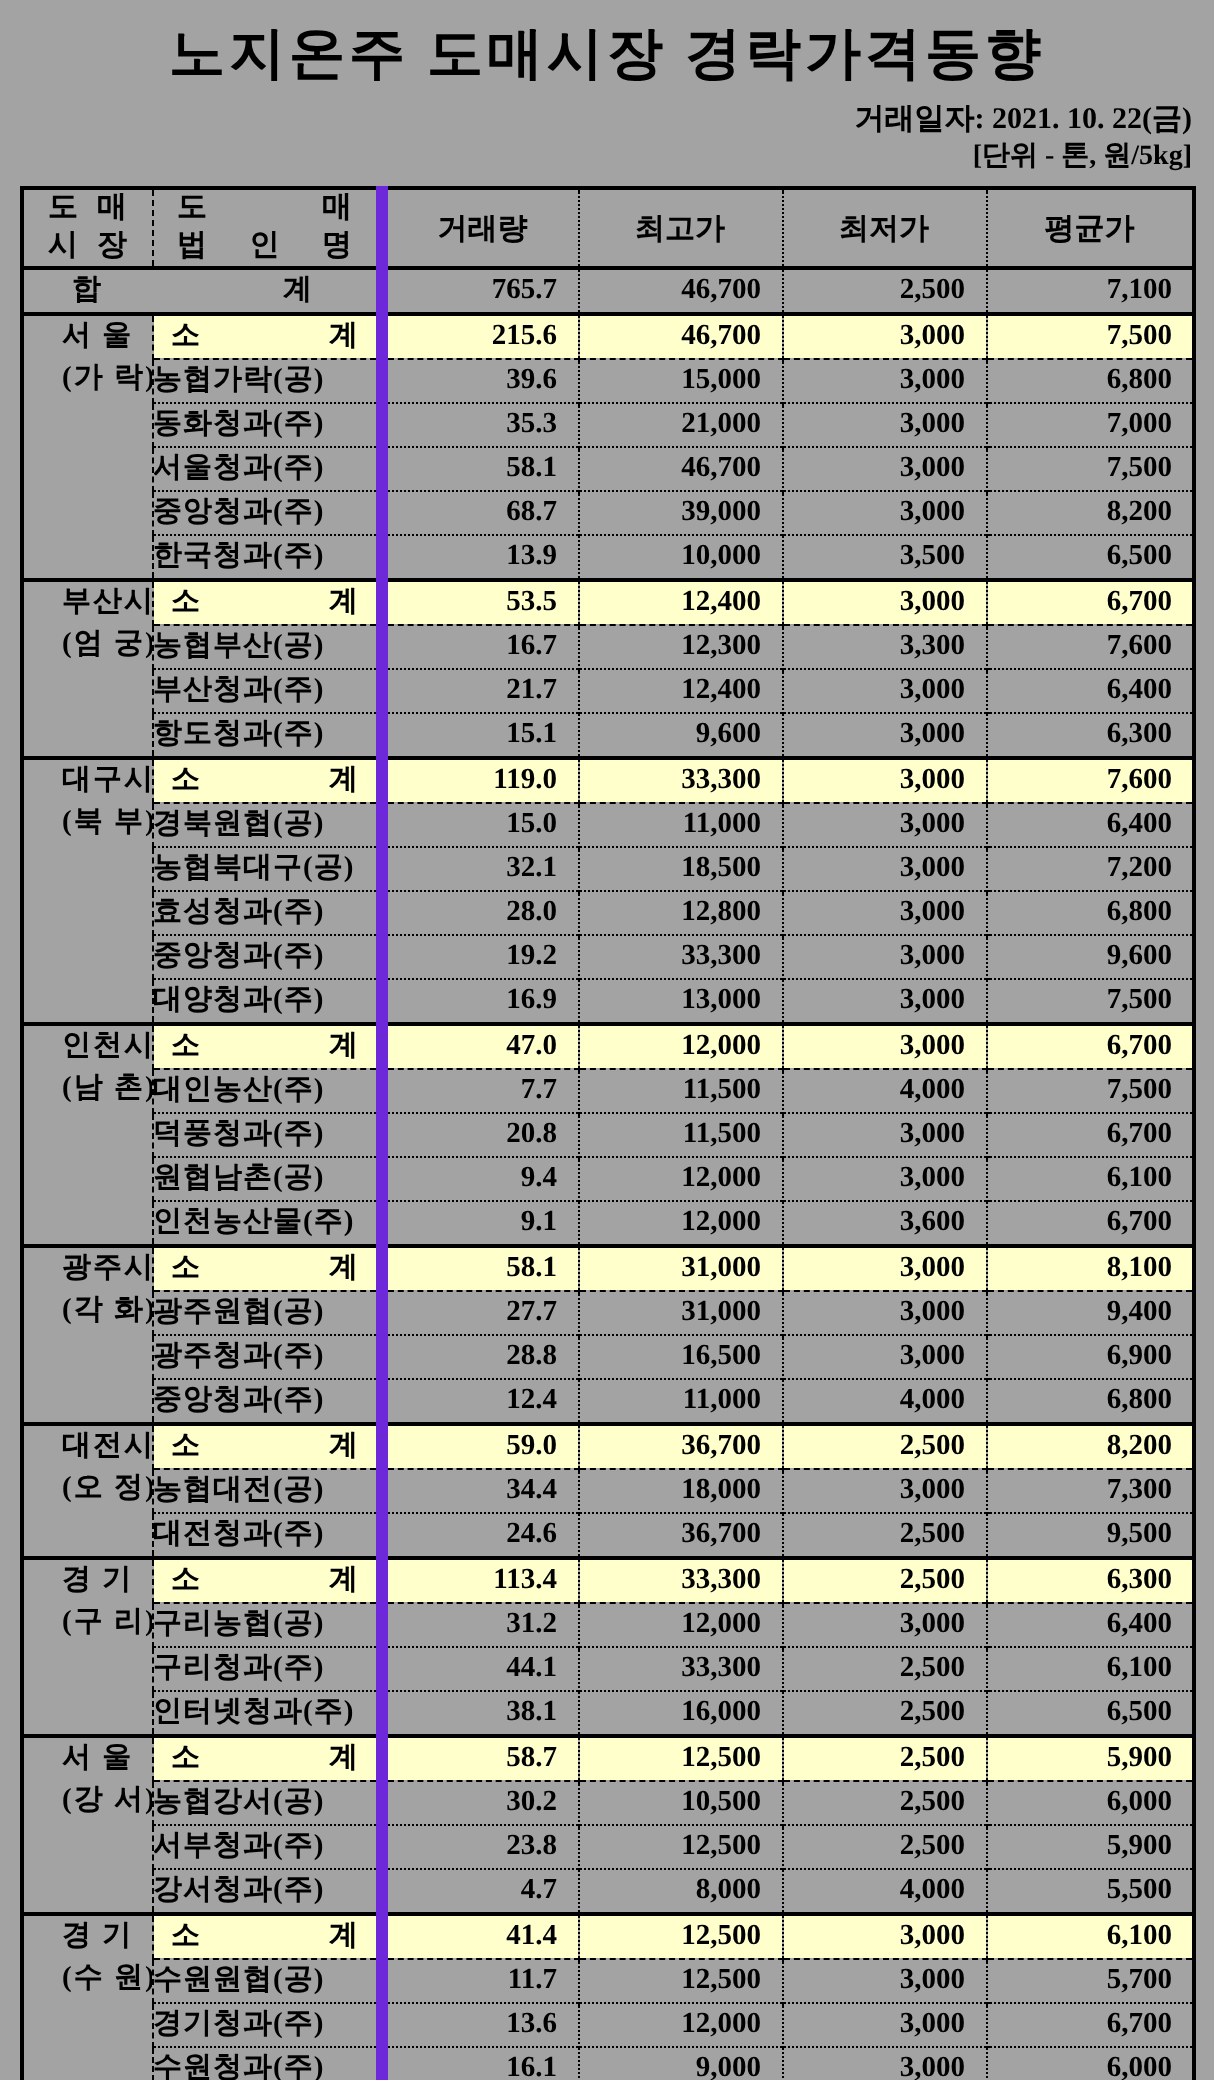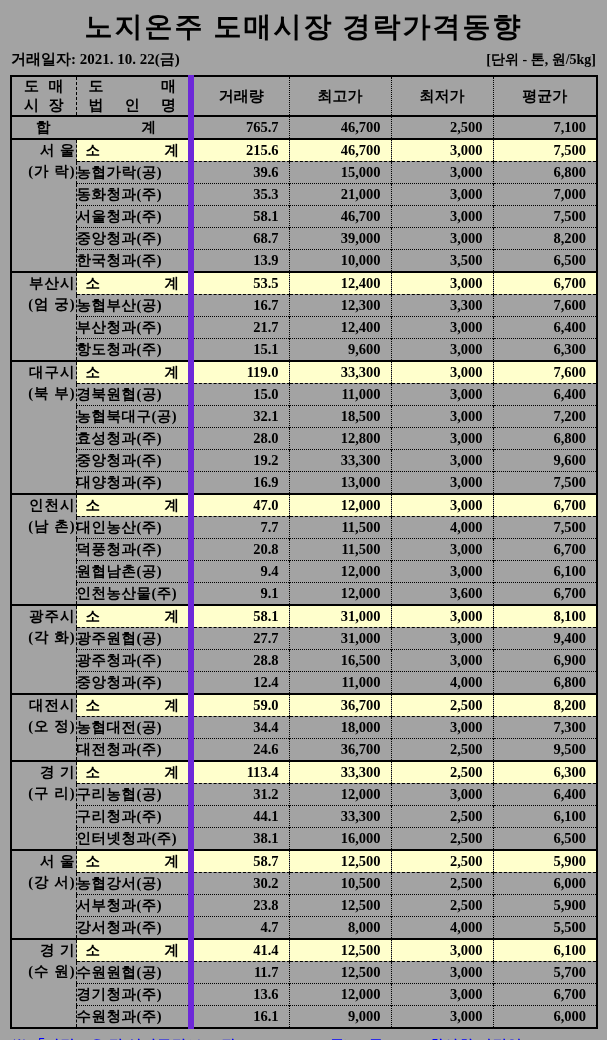--- a/index.html
+++ b/index.html
@@ -22,20 +22,21 @@
     letter-spacing: 2px;
     padding-top: 8px;
     height: 44px;
   }
   .meta-row {
     display: flex;
     justify-content: space-between;
     align-items: flex-end;
     margin: 6px 11px 6px 11px;
     font-size: 15px;
+    flex-direction: column;
   }
   .meta-row .unit { font-size: 14px; }
 
   table.price-table {
     border-collapse: collapse;
     table-layout: fixed;
     margin-left: 10px;
     width: 586px;
     border: 2px solid #000;
   }
@@ -70,22 +71,23 @@
   .c3 { border-left: 6px solid #6d28d9; }
   .c4, .c5, .c6 { border-left: 1px dotted #000; }
 
   
   tr.member td { border-top: 1px dotted #000; }
   tr.first-member td { border-top: 1px dashed #000; }
   tr.group-start td { border-top: 2px solid #000; }
 
   td.market {
     vertical-align: top;
-    text-align: right;
+    text-align: left;
     letter-spacing: 1px;
+    padding-left: 19px;
   }
   td.market .m-line { height: 21px; line-height: 21px; }
 
   .sub { background: #FFFFCC; }
   .spread { display: flex; justify-content: space-between; padding: 0 9px; }
   .spread-total { display: flex; justify-content: space-between; padding: 0 32px 0 24px; }
   td.name { padding-left: 0; text-align: left; letter-spacing: 0.5px; }
   td.num { text-align: right; padding-right: 10px; }
 
   .footnote {

